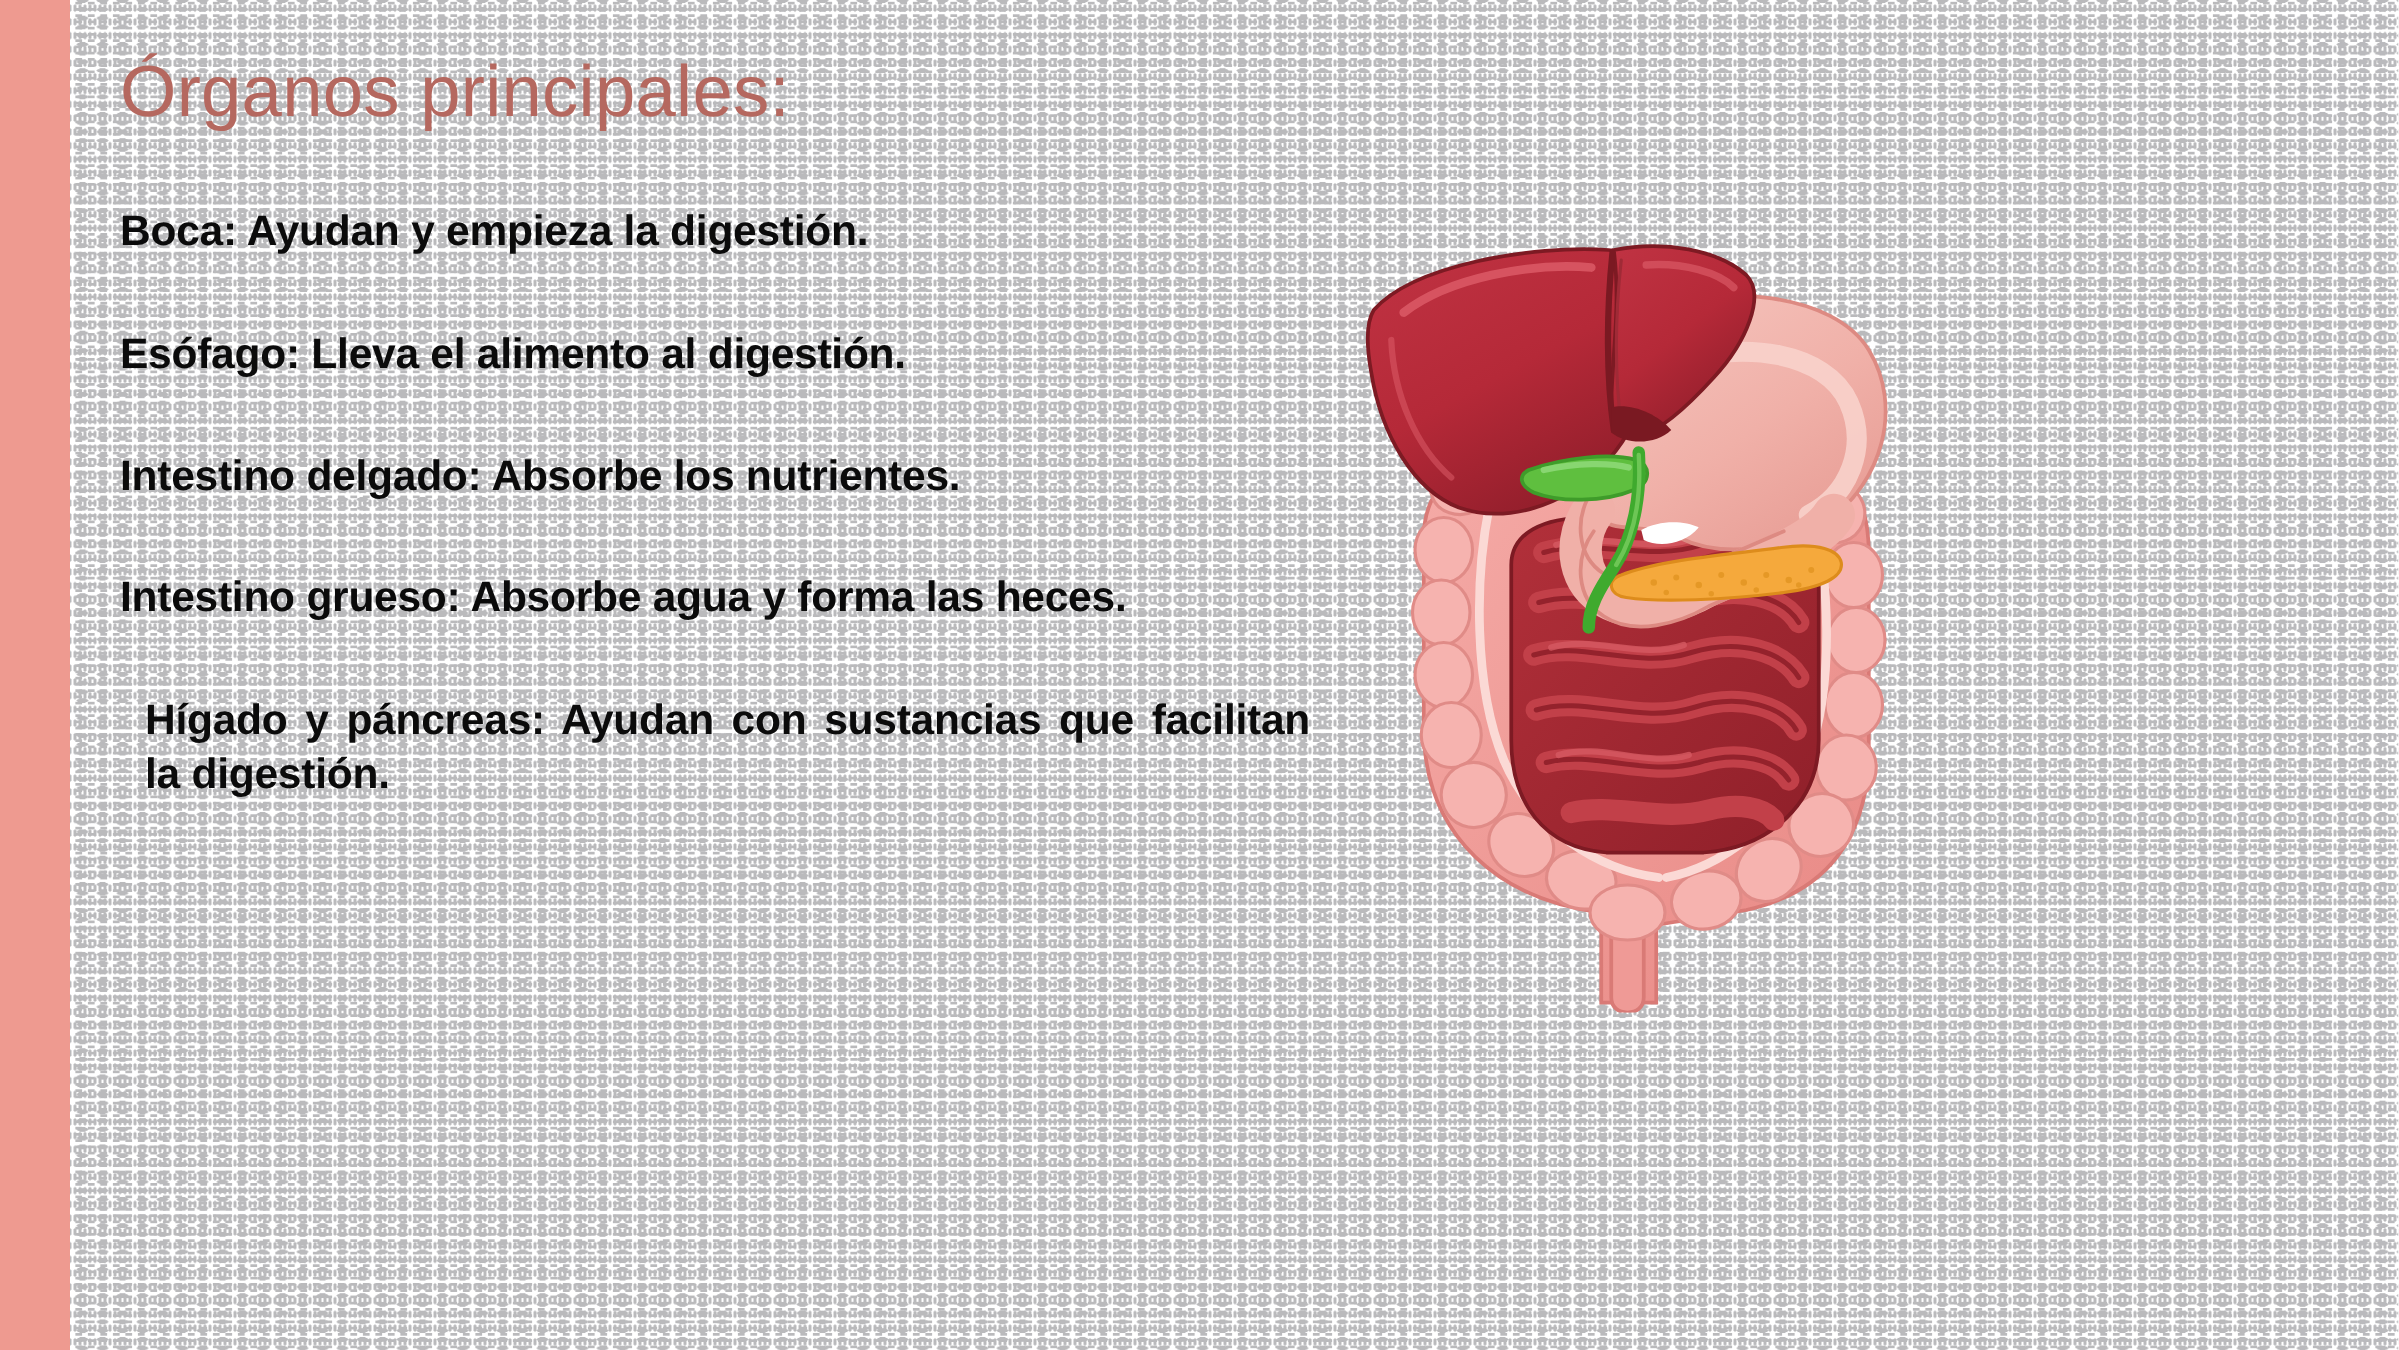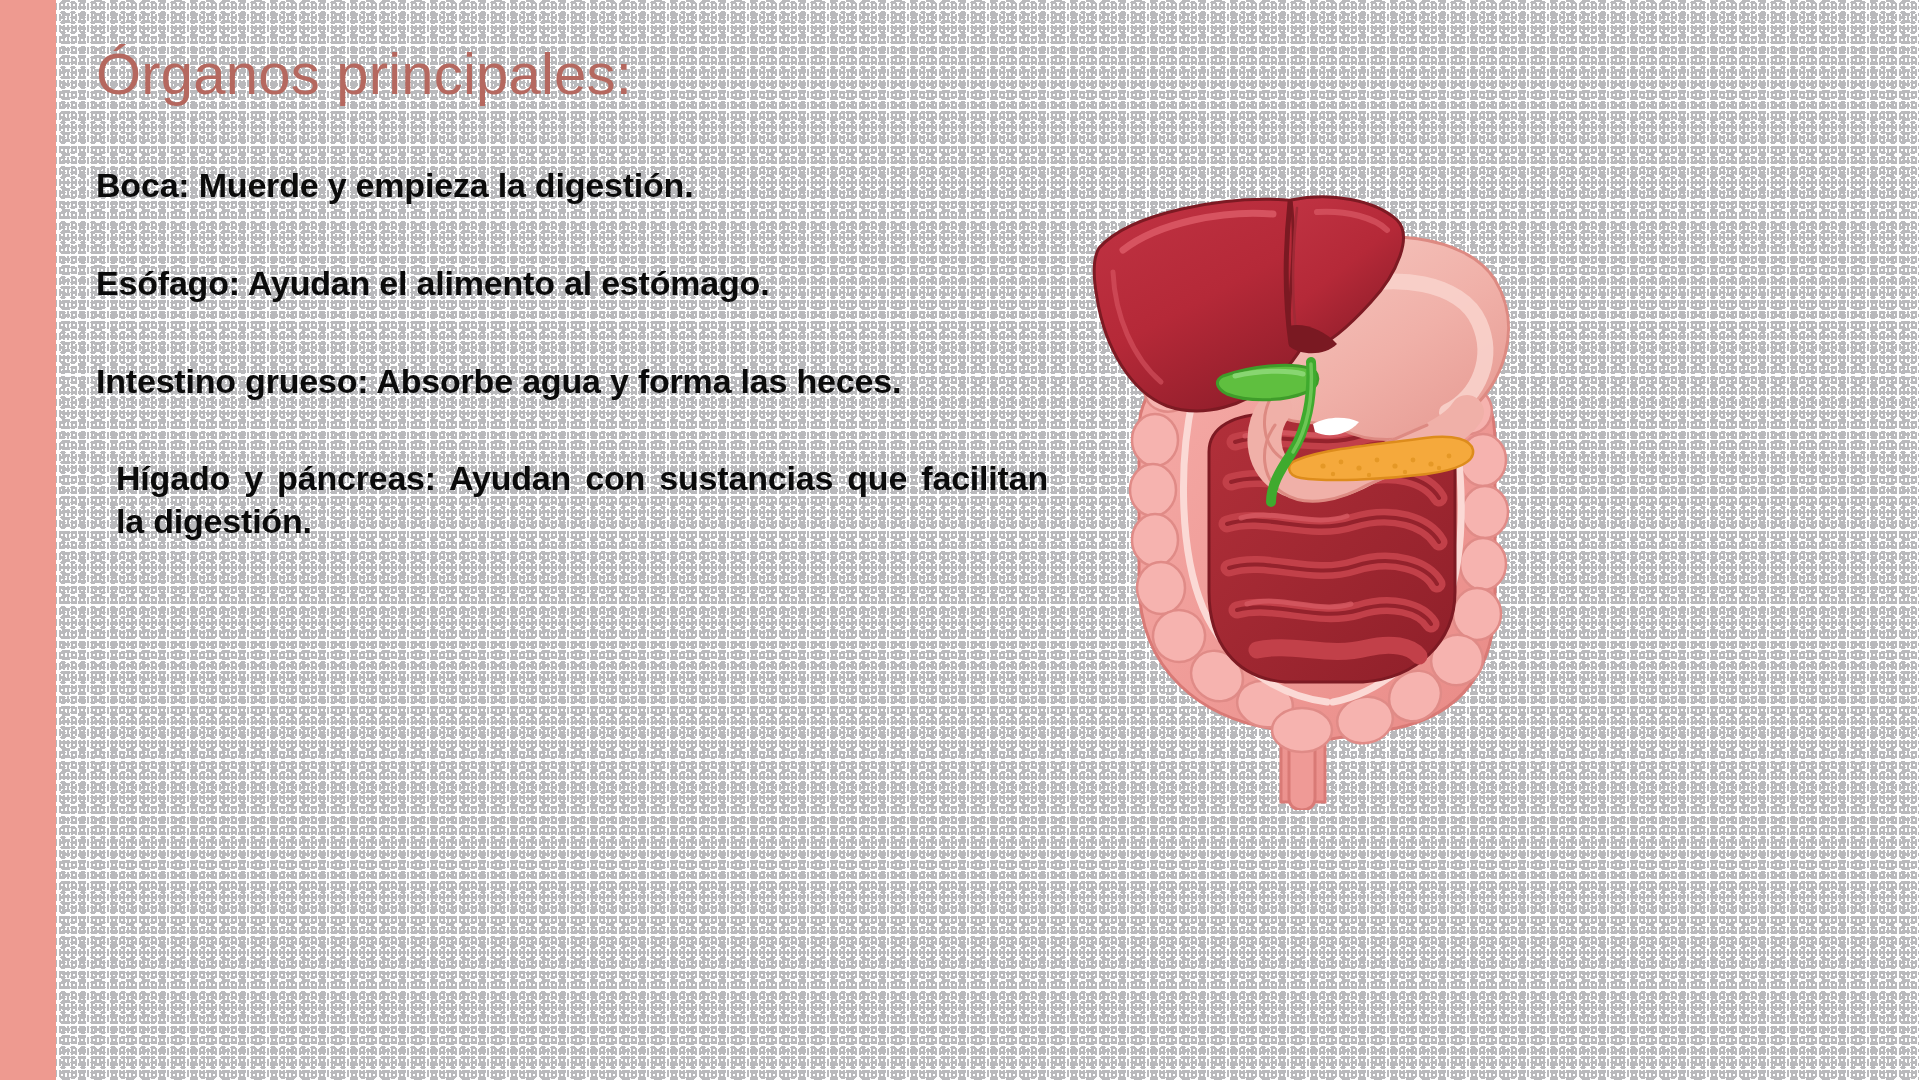--- a/index.html
+++ b/index.html
@@ -122,22 +122,23 @@
 
   <div class="watermark"></div>
 
   <div class="accent-bar"></div>
 
   <div class="content">
 
     <div class="title">Órganos principales:</div>
 
     <div class="body-block">
-      <p class="para">Boca: Muerde y empieza la digestión.</p>
-      <p class="para">Esófago: Ayudan el alimento al estómago.</p>
+      <p class="para">Boca: Ayudan y empieza la digestión.</p>
+      <p class="para">Esófago: Lleva el alimento al digestión.</p>
+      <p class="para">Intestino delgado: Absorbe los nutrientes.</p>
       <p class="para">Intestino grueso: Absorbe agua y forma las heces.</p>
       <p class="para justify">Hígado y páncreas: Ayudan con sustancias que facilitan la digestión.</p>
     </div>
 
   </div>
 
   <div class="illustration">
     <svg viewBox="0 0 460 680" xmlns="http://www.w3.org/2000/svg">
       <defs>
         <linearGradient id="gLiver" x1="0" y1="0" x2="0.6" y2="1">

